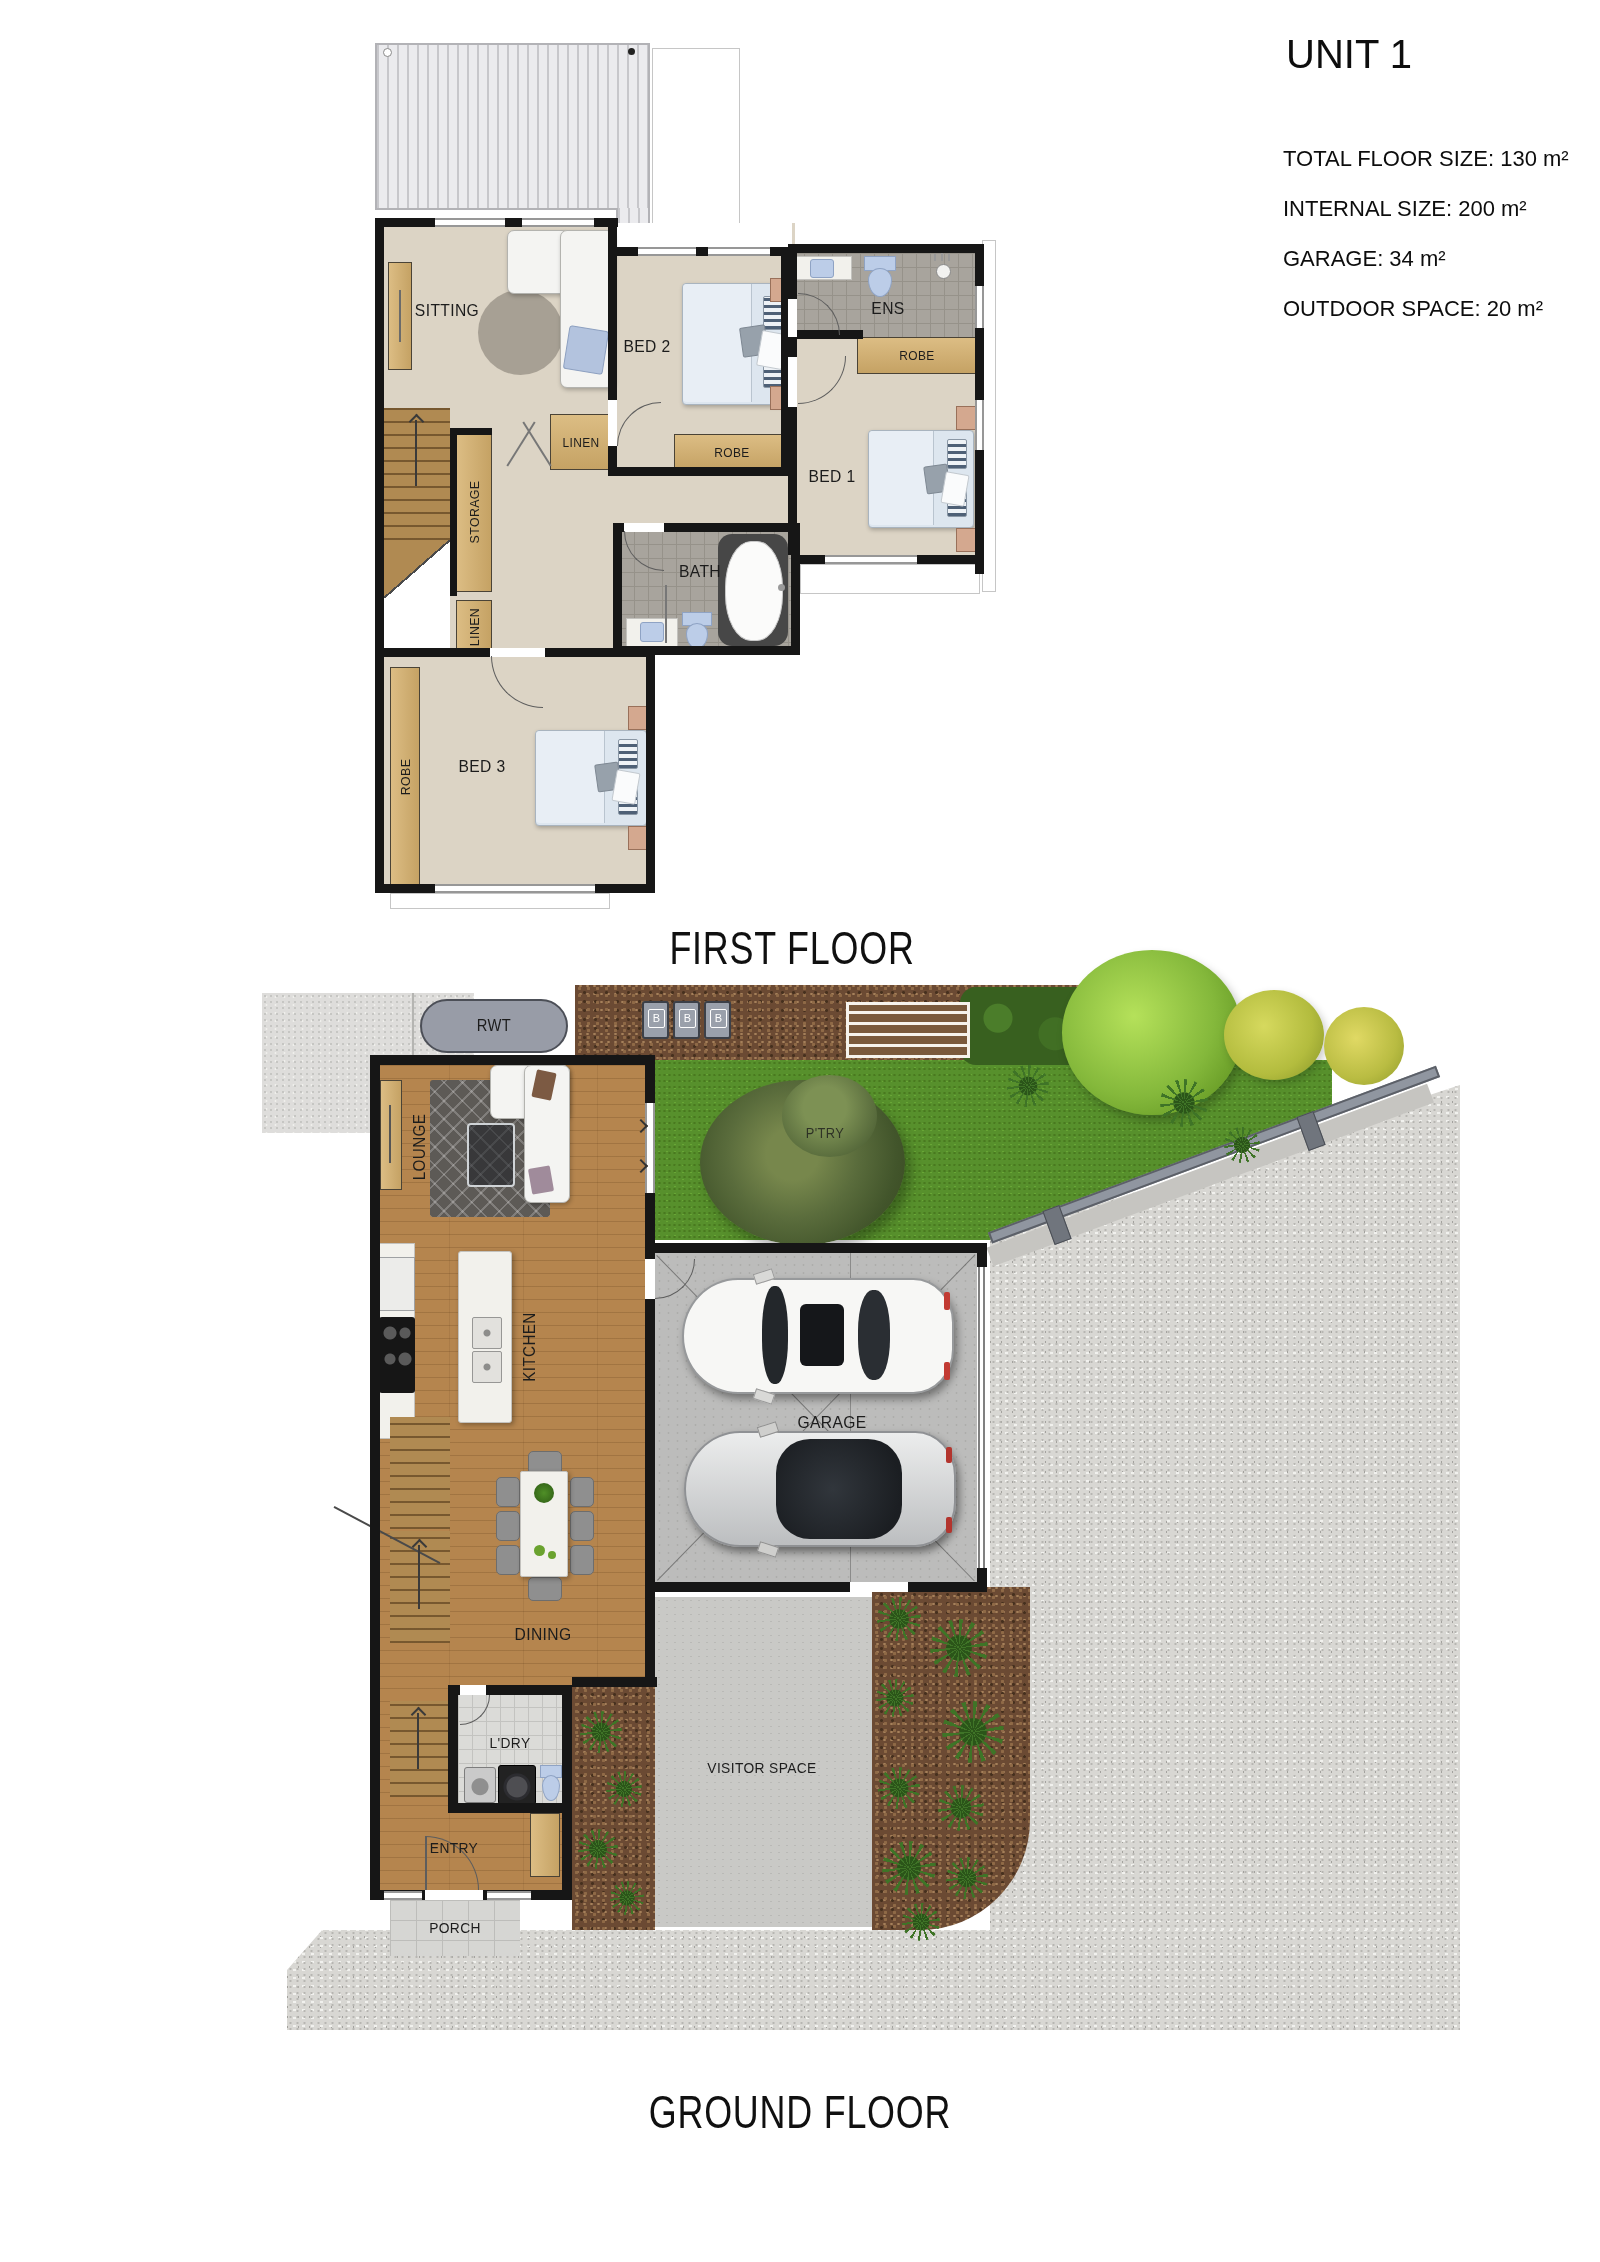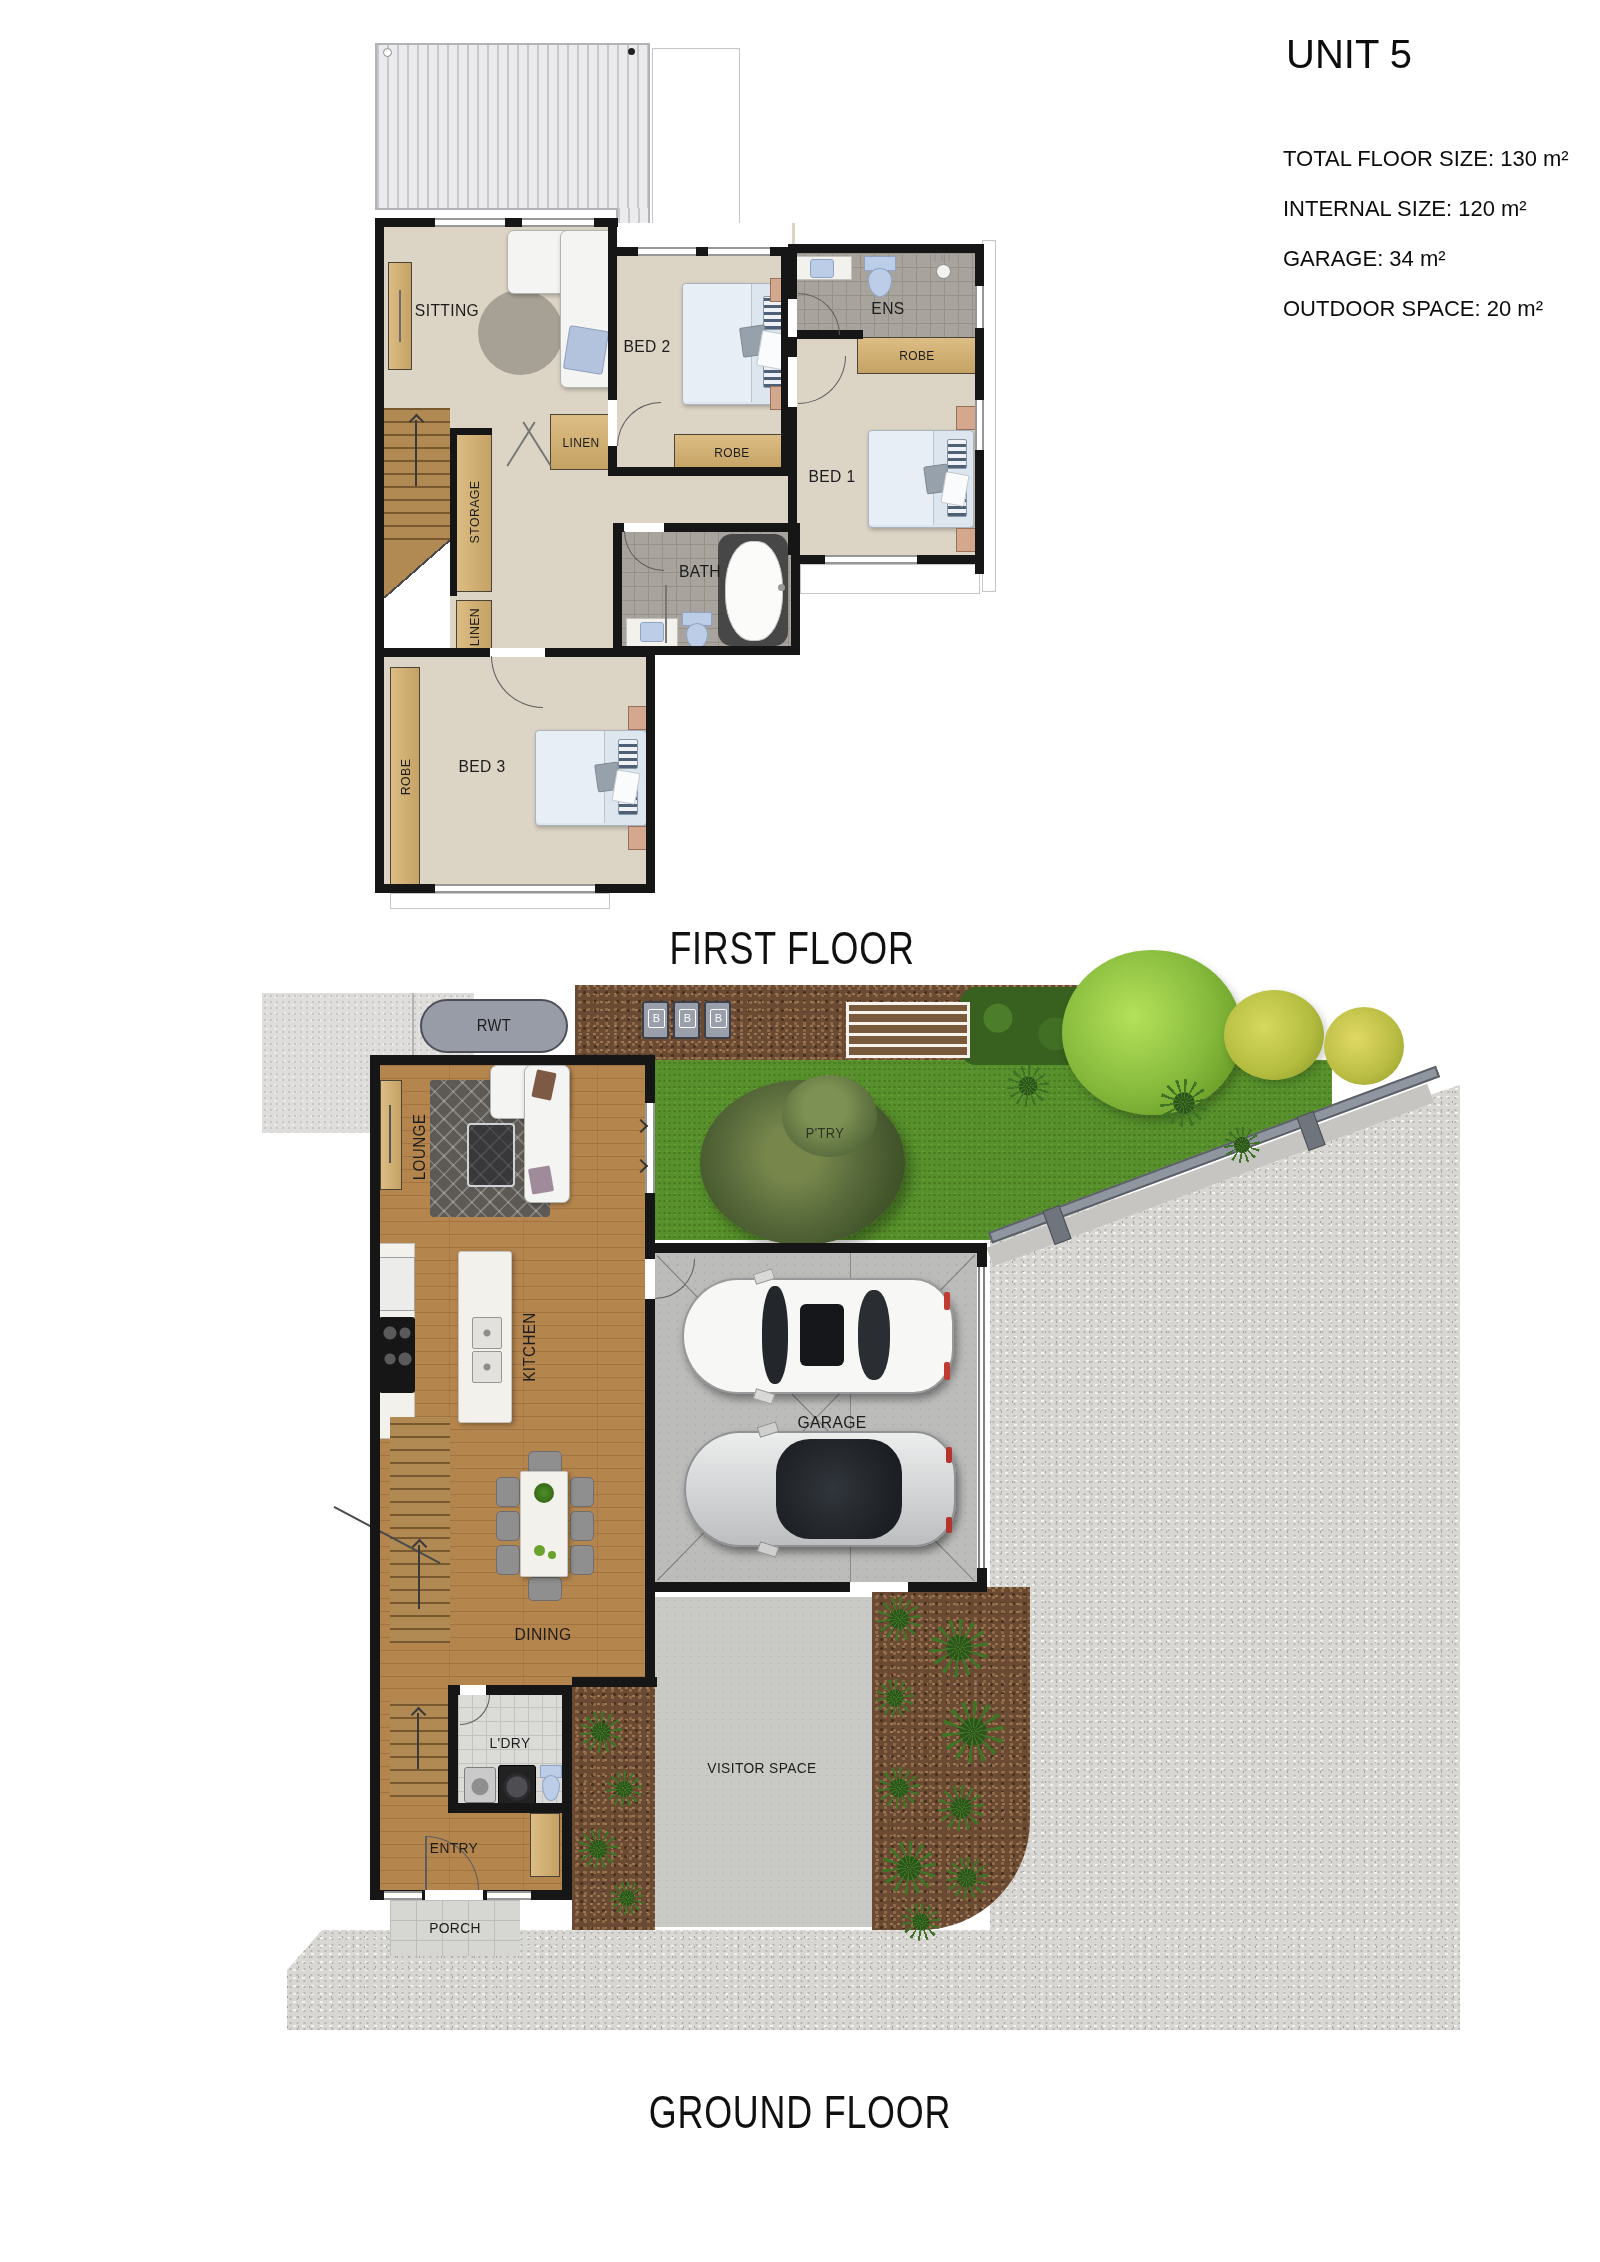--- a/index.html
+++ b/index.html
@@ -78,23 +78,23 @@
   .chev-r{position:absolute;width:8px;height:8px;border-top:2px solid #333;border-right:2px solid #333;transform:rotate(45deg);}
   .vline{position:absolute;background:#3a3a3a;}
   .chair{position:absolute;background:#8f8f8f;border:1px solid #6d6d6d;border-radius:5px;}
   .fixture-blue{position:absolute;background:#bccde8;border:1px solid #8fa3c4;}
 </style>
 </head>
 <body>
 
 <div class="page">
 
-  <div class="info-title" style="left:1286px;top:32px;">UNIT 5</div>
+  <div class="info-title" style="left:1286px;top:32px;">UNIT 1</div>
   <div class="info-line" style="left:1283px;top:146px;">TOTAL FLOOR SIZE: 130 m²</div>
-  <div class="info-line" style="left:1283px;top:196px;">INTERNAL SIZE: 120 m²</div>
+  <div class="info-line" style="left:1283px;top:196px;">INTERNAL SIZE: 200 m²</div>
   <div class="info-line" style="left:1283px;top:246px;">GARAGE: 34 m²</div>
   <div class="info-line" style="left:1283px;top:296px;">OUTDOOR SPACE: 20 m²</div>
 
   <div class="abs" style="left:370px;top:40px;width:640px;height:880px;">
 
     <div class="deck" style="left:5px;top:3px;width:275px;height:167px;"></div>
     <div class="deck" style="left:246px;top:168px;width:34px;height:39px;border-top:none;"></div>
     <div class="abs" style="left:13px;top:8px;width:7px;height:7px;border:1.5px solid #8a8a8a;border-radius:50%;background:#fff;"></div>
     <div class="abs" style="left:258px;top:8px;width:7px;height:7px;border-radius:50%;background:#222;"></div>
     <div class="eave" style="left:282px;top:8px;width:88px;height:200px;"></div>

